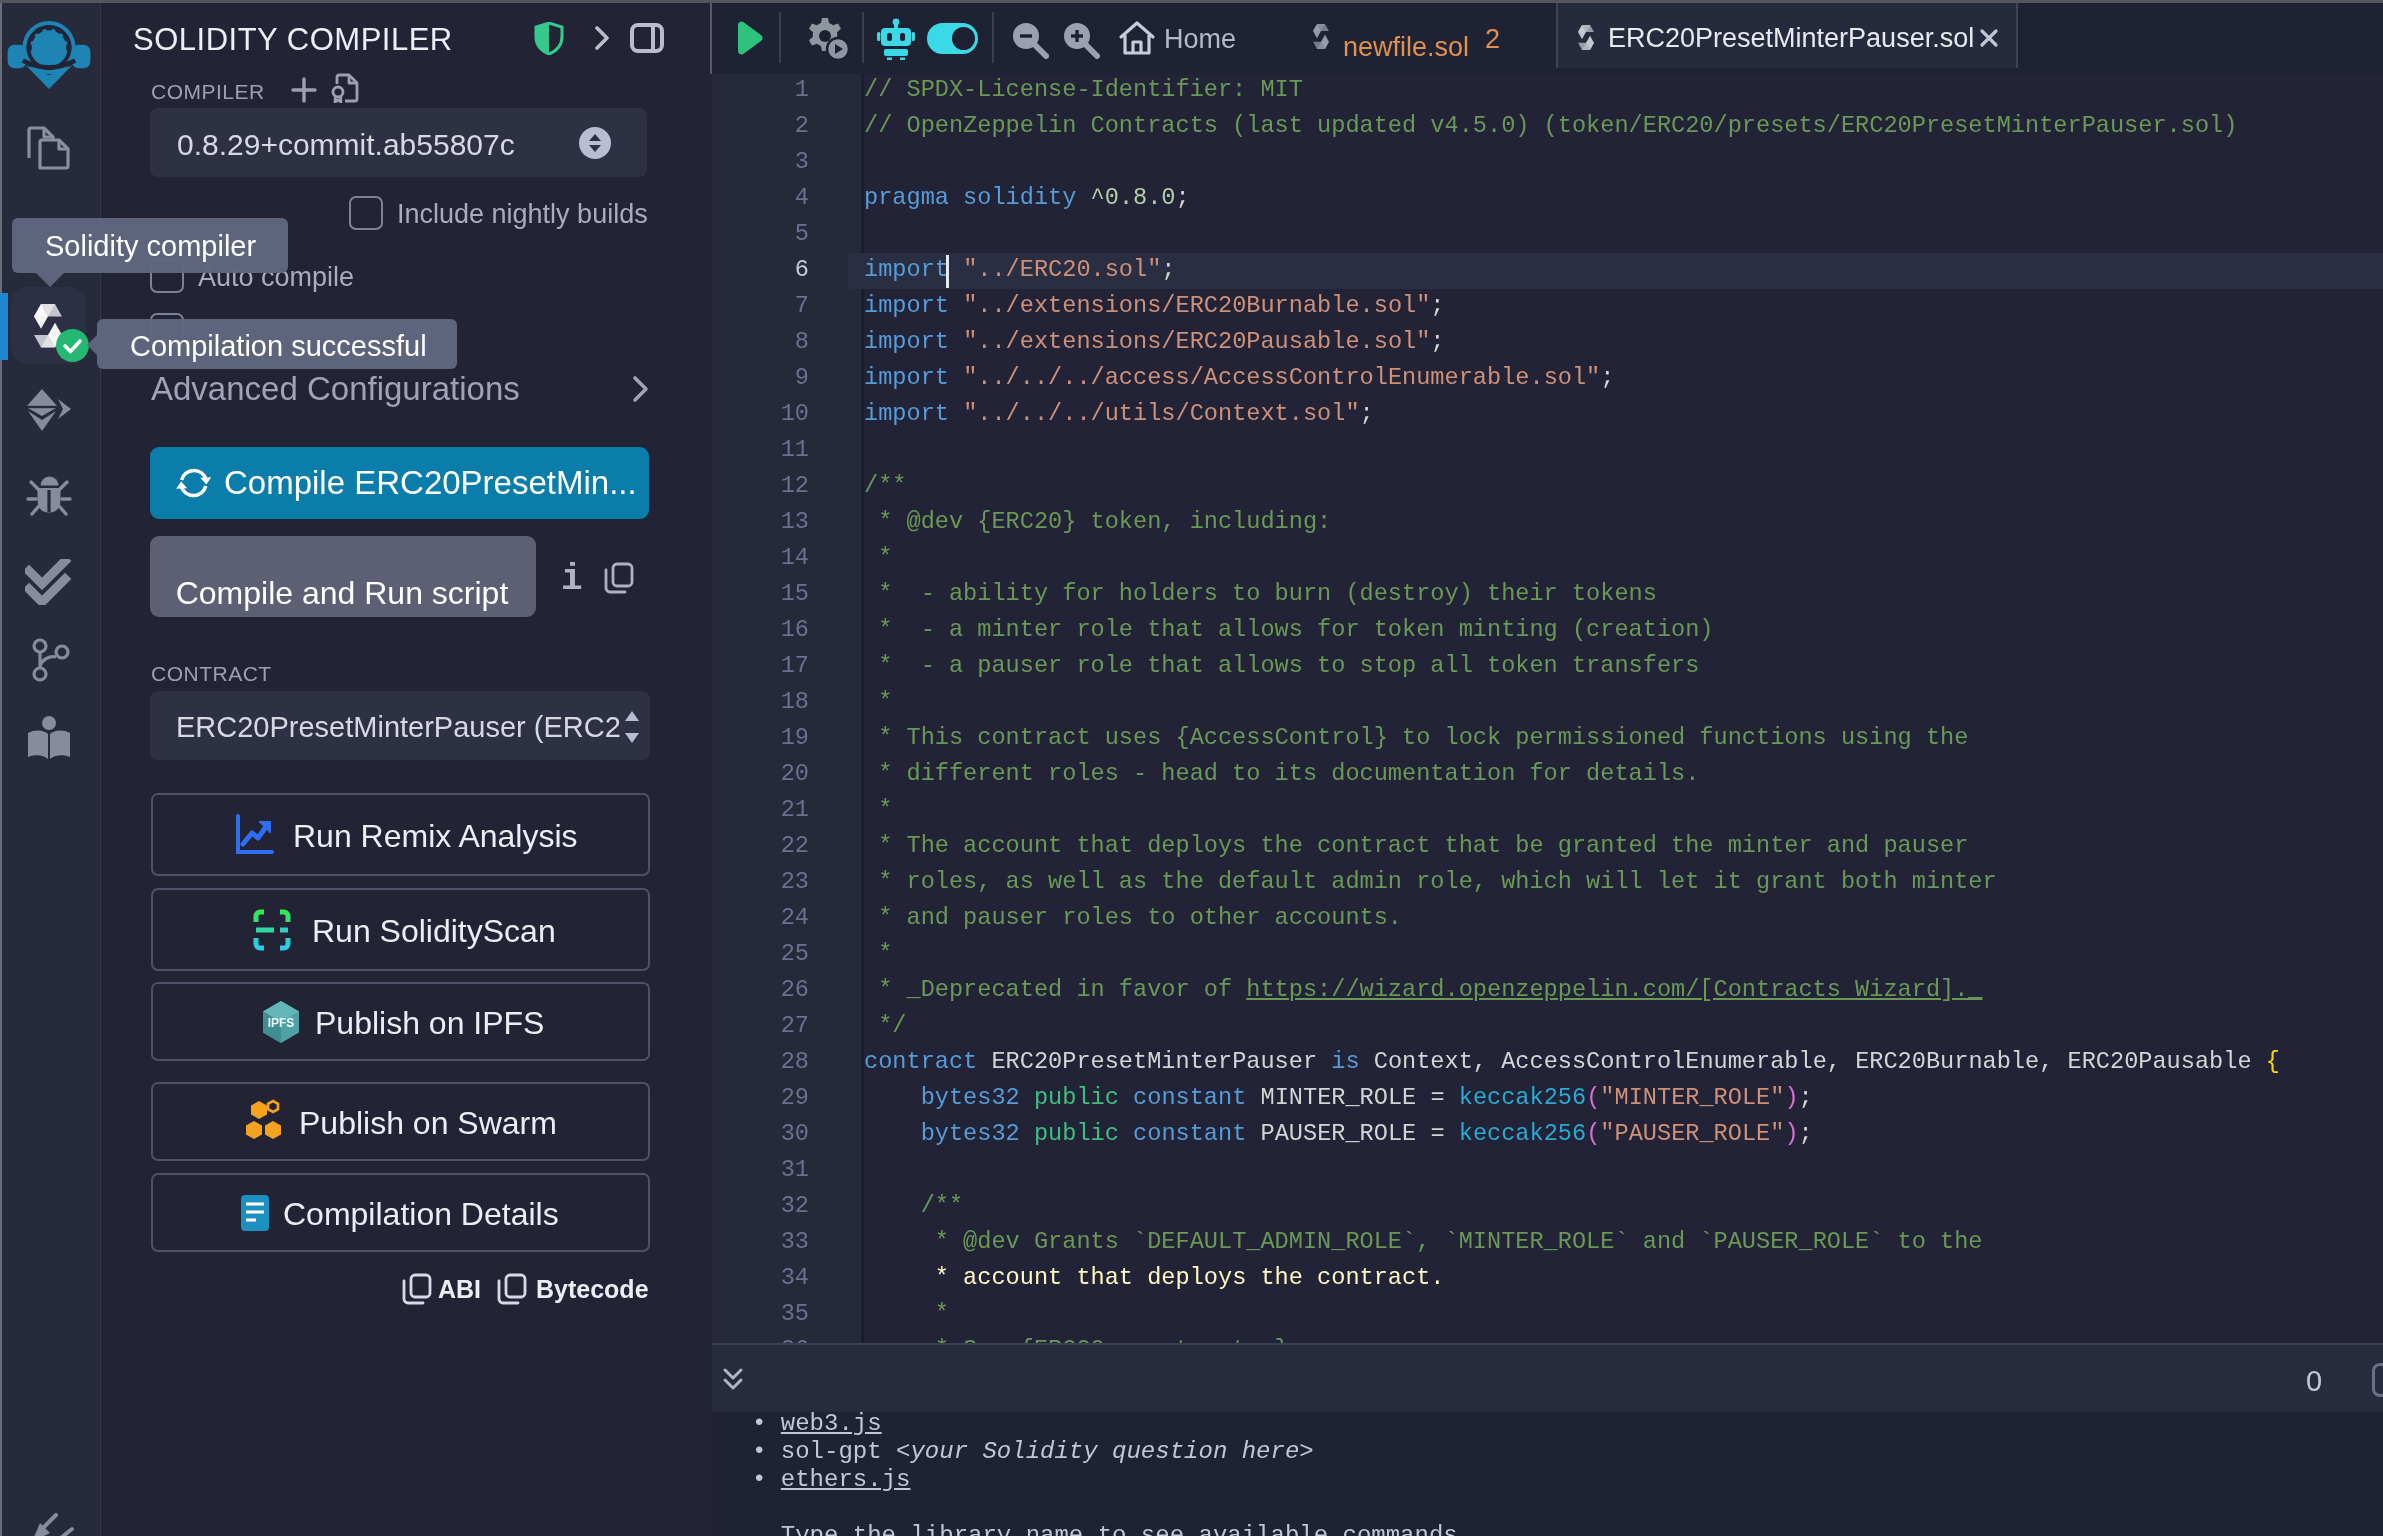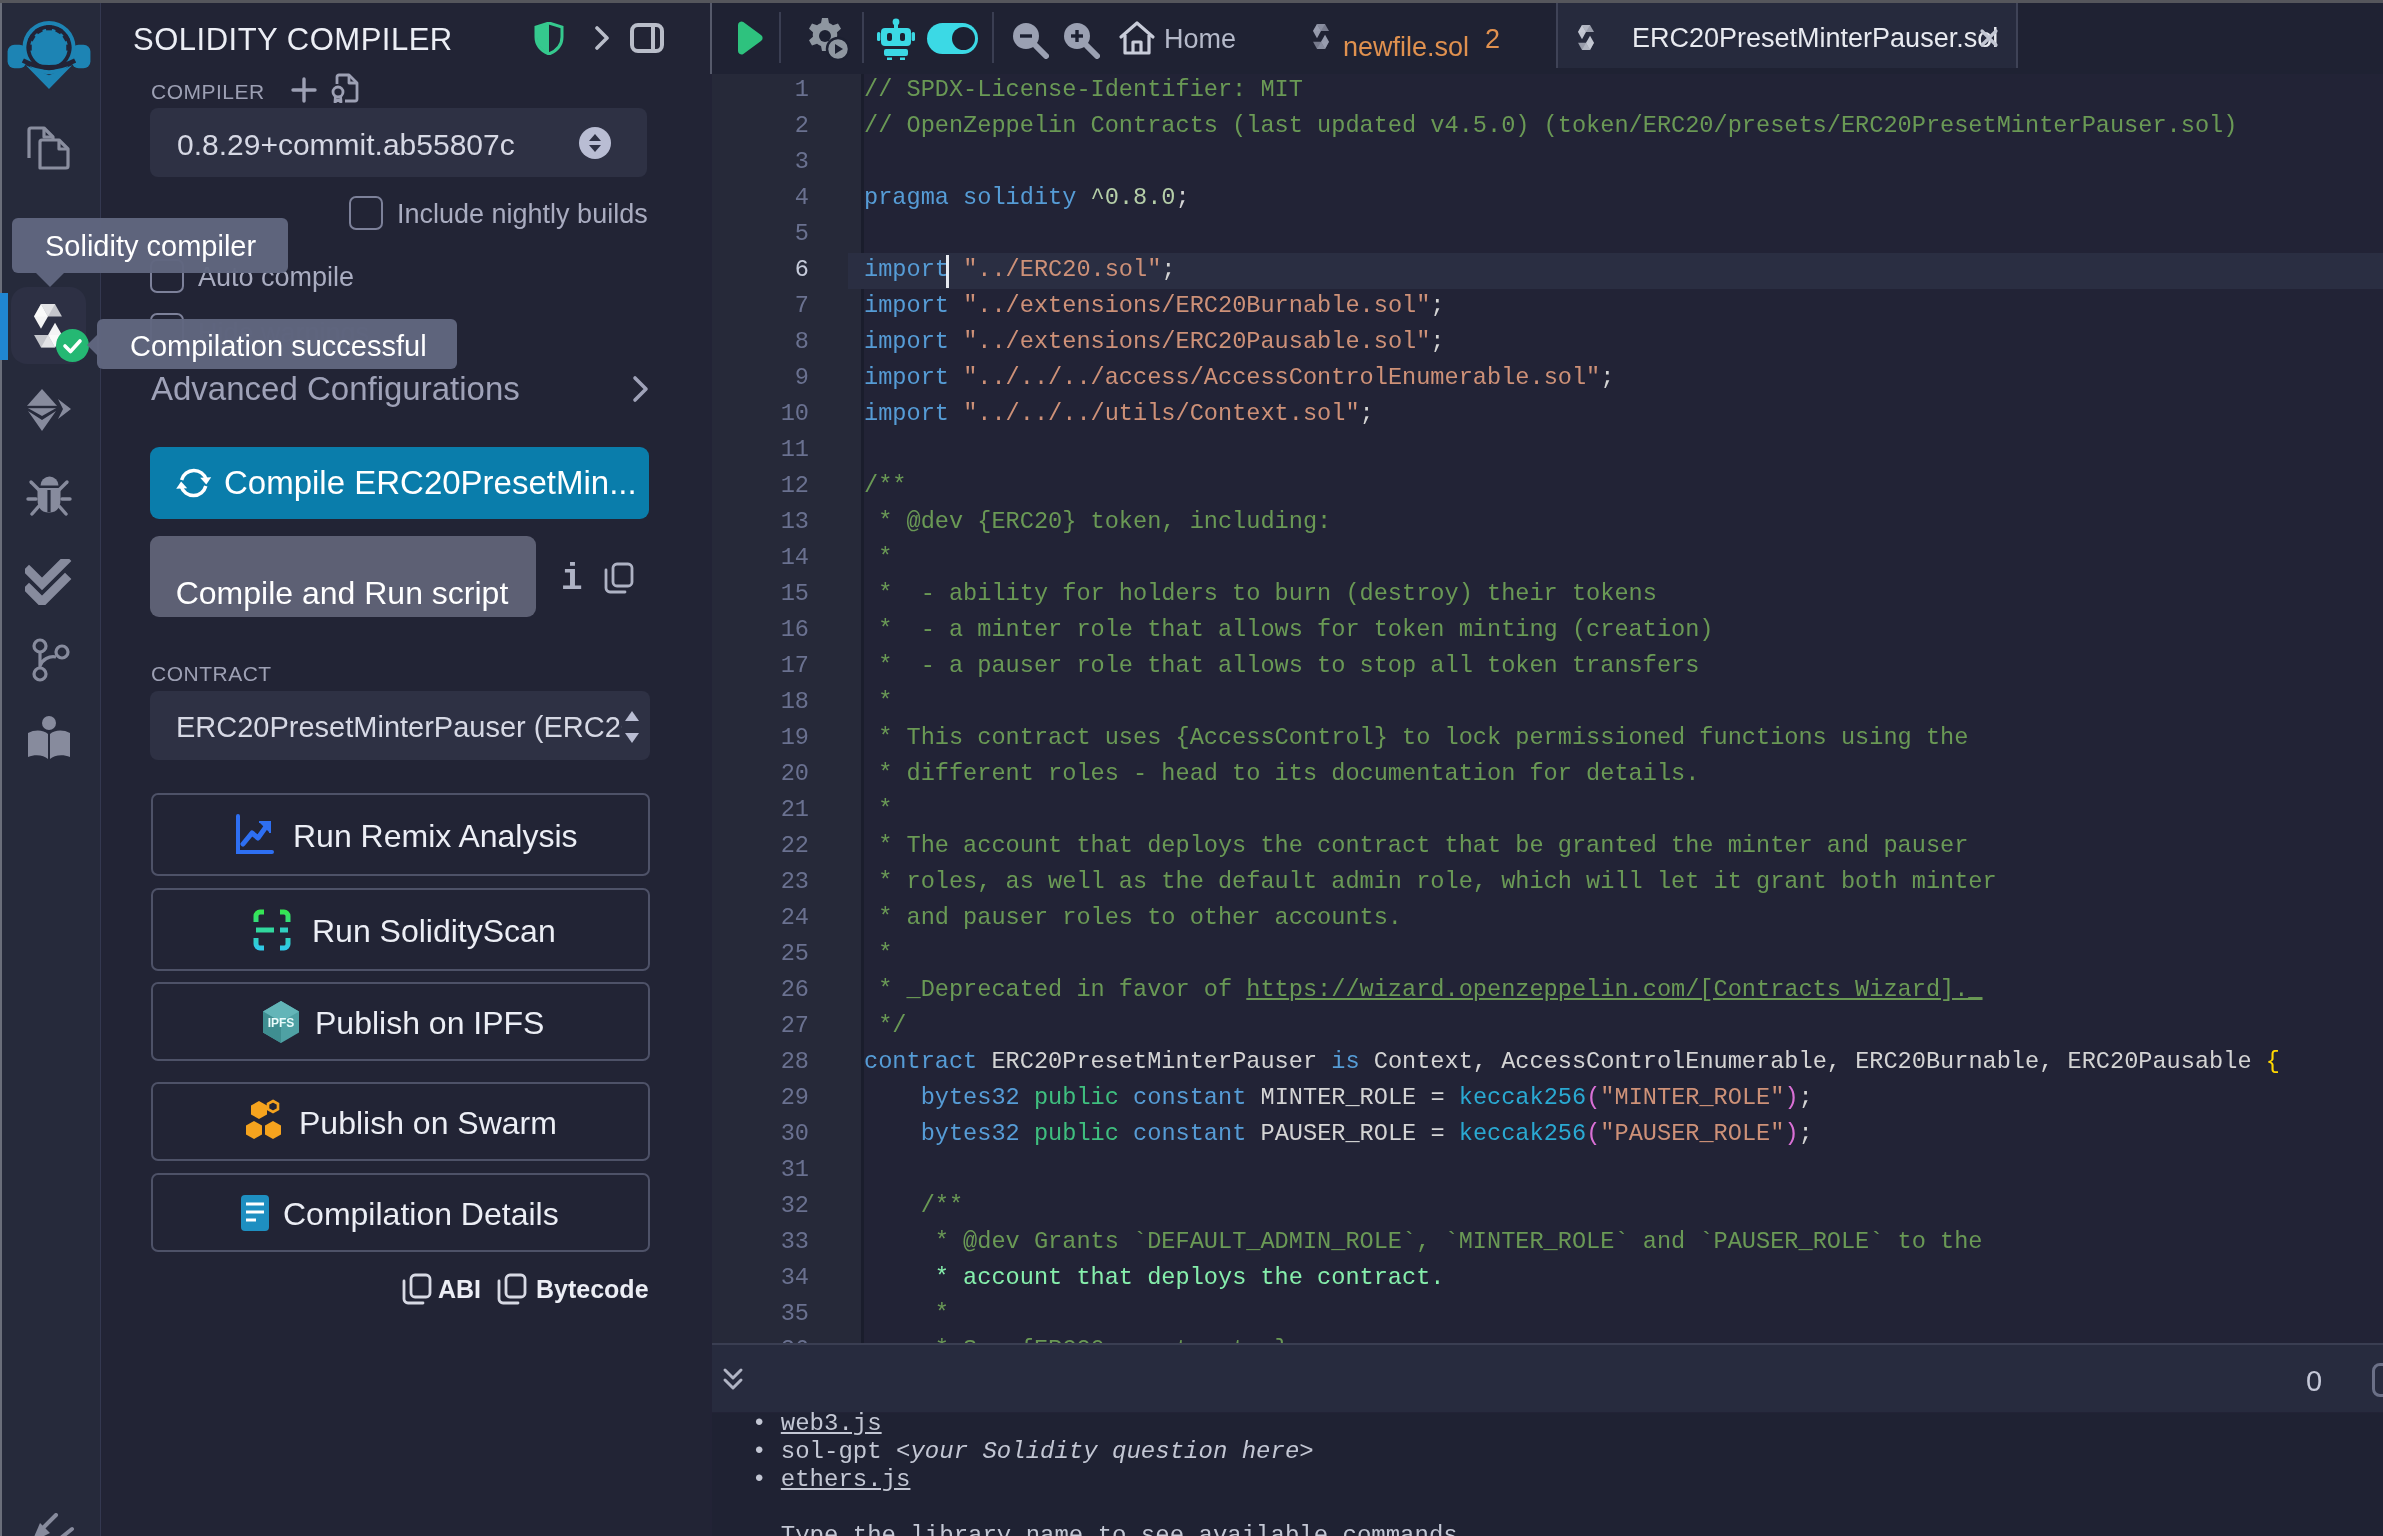--- a/index.html
+++ b/index.html
@@ -356,21 +356,21 @@
     <svg class="abs" style="left:1578px;top:25px;" width="16" height="25" viewBox="0 0 16 25">
       <g fill="#c9cdd8">
         <polygon points="11.99,0 7.99,7.11 0,7.11 4.00,0" opacity="0.5"></polygon>
         <polygon points="7.99,7.11 15.99,7.11 11.99,0 4.00,0" opacity="0.7"></polygon>
         <polygon points="4.00,14.22 7.99,7.11 4.00,0 0,7.11" opacity="0.95"></polygon>
         <polygon points="4.04,24.88 8.03,17.77 16.03,17.77 12.03,24.88" opacity="0.5"></polygon>
         <polygon points="8.03,17.77 0.04,17.77 4.04,24.88 12.03,24.88" opacity="0.7"></polygon>
         <polygon points="12.03,10.66 8.03,17.77 12.03,24.88 16.03,17.77" opacity="0.95"></polygon>
       </g>
     </svg>
-    <div class="abs" style="left:1608px;top:23px;color:#e8eaf0;font-size:27px;margin-left:24px;">ERC20PresetMinterPauser.sol</div>
+    <div class="abs" style="left:1608px;top:23px;color:#e8eaf0;font-size:27px;">ERC20PresetMinterPauser.sol</div>
     <svg class="abs" style="left:1979px;top:28px;" width="20" height="20" viewBox="0 0 20 20">
       <path d="M3 3 L17 17 M17 3 L3 17" stroke="#c2c6d2" stroke-width="3.2" stroke-linecap="round"></path>
     </svg>
 
     <div class="abs" style="left:712px;top:74px;width:1672px;height:1269px;background:#222336;overflow:hidden;">
 
       <div class="abs" style="left:0;top:0;width:149px;height:1269px;background:#262939;"></div>
 
       <div class="abs" style="left:149px;top:0;width:3px;height:1269px;background:#1a1d2c;"></div>
 
@@ -441,21 +441,21 @@
 <span style="color:#6A9955;"> * and pauser roles to other accounts.</span>
 <span style="color:#6A9955;"> *</span>
 <span style="color:#6A9955;"> * _Deprecated in favor of </span><span style="color:#6A9955;text-decoration:underline;">https://wizard.openzeppelin.com/[Contracts Wizard]._</span>
 <span style="color:#6A9955;"> */</span>
 <span style="color:#569CD6;">contract</span><span style="color:#d4d4d4;"> ERC20PresetMinterPauser </span><span style="color:#569CD6;">is</span><span style="color:#d4d4d4;"> Context, AccessControlEnumerable, ERC20Burnable, ERC20Pausable </span><span style="color:#FFD700;">{</span>
     <span style="color:#569CD6;">bytes32</span> <span style="color:#3fbf7f;">public</span> <span style="color:#569CD6;">constant</span><span style="color:#d4d4d4;"> MINTER_ROLE = </span><span style="color:#2AA9D2;">keccak256</span><span style="color:#DA70D6;">(</span><span style="color:#CE9178;">"MINTER_ROLE"</span><span style="color:#DA70D6;">)</span><span style="color:#d4d4d4;">;</span>
     <span style="color:#569CD6;">bytes32</span> <span style="color:#3fbf7f;">public</span> <span style="color:#569CD6;">constant</span><span style="color:#d4d4d4;margin-top:39px;"> PAUSER_ROLE = </span><span style="color:#2AA9D2;">keccak256</span><span style="color:#DA70D6;">(</span><span style="color:#CE9178;">"PAUSER_ROLE"</span><span style="color:#DA70D6;">)</span><span style="color:#d4d4d4;">;</span>
 
     <span style="color:#6A9955;">/**</span>
     <span style="color:#6A9955;"> * @dev Grants `DEFAULT_ADMIN_ROLE`, `MINTER_ROLE` and `PAUSER_ROLE` to the</span>
-    <span style="color:#86efac;text-align:center;"> * account that deploys the contract.</span>
+    <span style="color:#fef9c3;text-align:center;"> * account that deploys the contract.</span>
     <span style="color:#6A9955;"> *</span>
     <span style="color:#6A9955;"> * See {ERC20-constructor}.</span>
 </pre>
 
       <div class="abs" style="left:234px;top:181px;width:2.5px;height:33px;background:#e6e9f0;"></div>
     </div>
   </div>
 
   <div id="terminal">
     <div class="abs" style="left:712px;top:1343px;width:1672px;height:2px;background:#3a3e52;"></div>

